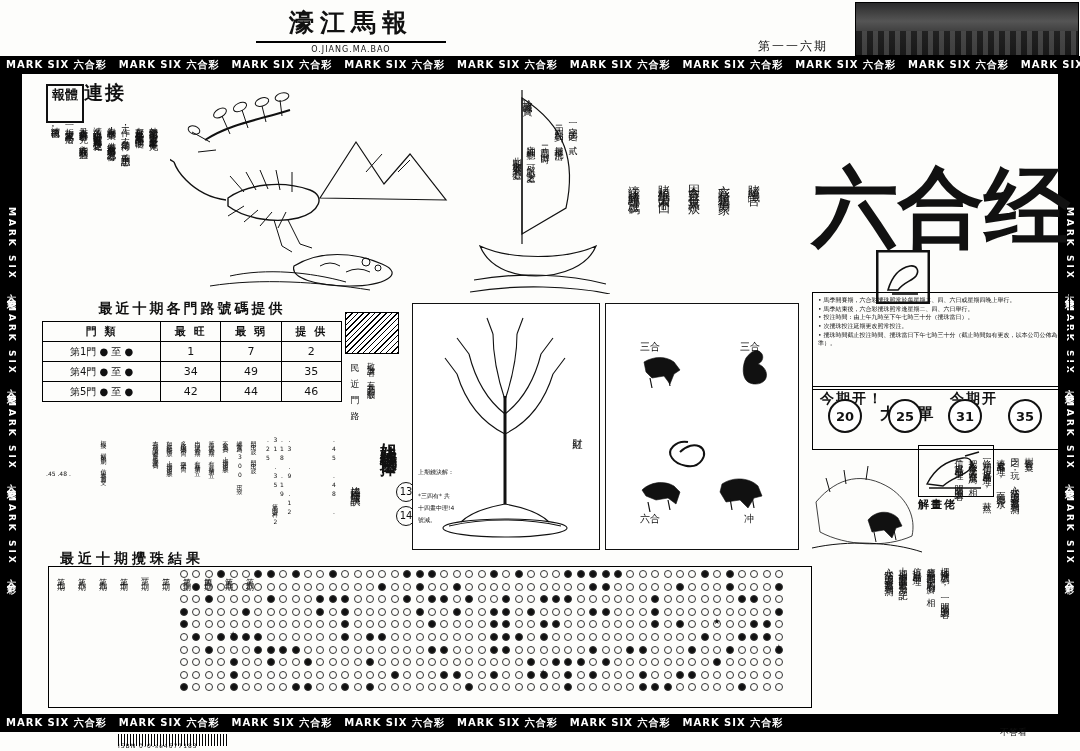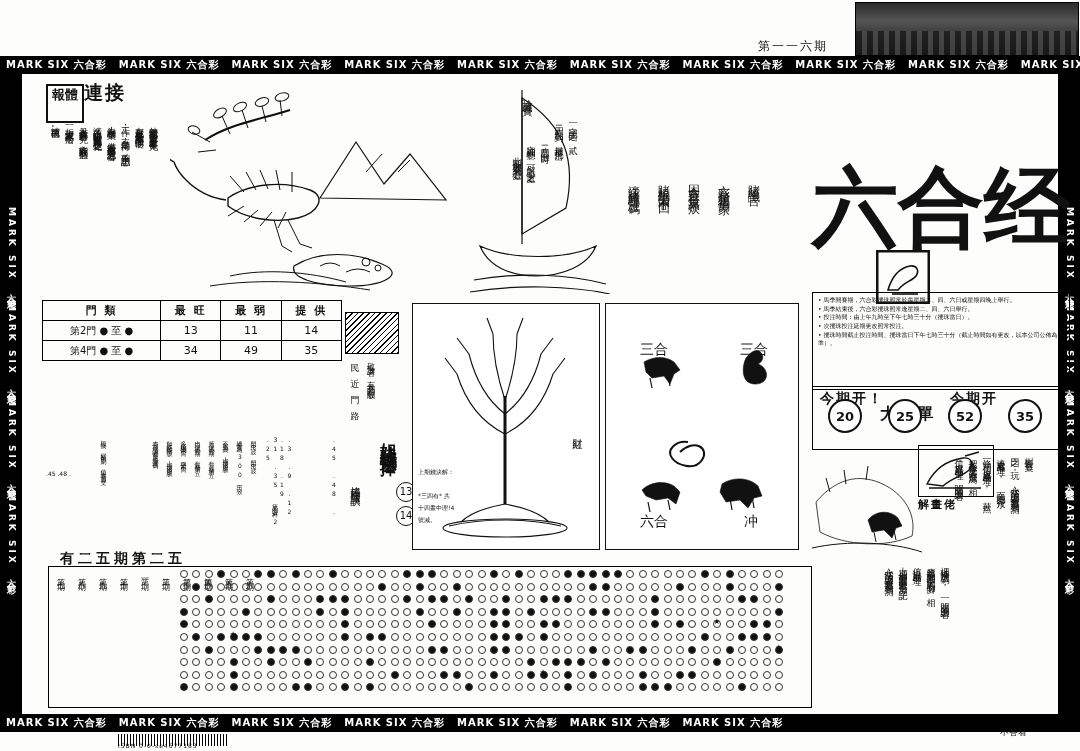--- a/index.html
+++ b/index.html
@@ -4,21 +4,21 @@
 <style>
   html,body{margin:0;padding:0;background:#ffffff;}
   body{width:1080px;height:751px;overflow:hidden;font-family:"DejaVu Sans","Liberation Sans",sans-serif;color:#111;}
   .page{position:relative;width:1080px;height:751px;background:#fdfdfb;}
 
   
   .abs{position:absolute;}
   .vert{writing-mode:vertical-rl;text-orientation:upright;letter-spacing:2px;}
   .bord{border:1px solid #000;}
   .tiny{font-size:6px;line-height:1.25;}
-  .sm{font-size:14px;line-height:1.35;}
+  .sm{font-size:10px;line-height:1.35;}
 
   
   .masthead{position:absolute;left:0;top:0;width:1080px;height:56px;}
   .logo-left{position:absolute;left:236px;top:6px;width:230px;height:46px;text-align:center;}
   .logo-left .cn{font-size:25px;font-weight:bold;letter-spacing:6px;font-family:"DejaVu Serif","Liberation Serif",serif;}
   .logo-left .en{font-size:8px;letter-spacing:1px;margin-top:2px;}
   .logo-left .rule{border-top:2px solid #000;width:190px;margin:2px auto 0;}
   .title-main{position:absolute;left:476px;top:8px;font-size:34px;font-weight:bold;letter-spacing:4px;
               font-family:"DejaVu Serif","Liberation Serif",serif;}
   .title-main .u{border-bottom:3px solid #000;padding-bottom:2px;}
@@ -97,20 +97,25 @@
   .barcode{position:absolute;left:118px;top:734px;width:110px;height:12px;
            background:repeating-linear-gradient(90deg,#000 0 1px,#fff 1px 3px);}
   .barcode-t{position:absolute;left:118px;top:742px;font-size:6px;letter-spacing:1px;}
 </style>
 </head>
 <body>
 
 <div class="page">
 
   <div class="masthead">
+    <div class="logo-left">
+      <div class="cn">濠江馬報</div>
+      <div class="rule"></div>
+      <div class="en">O.JIANG.MA.BAO</div>
+    </div>
     <div class="issue">第一一六期</div>
     <div class="photo-strip"></div>
   </div>
 
   <div class="ribbon ribbon-top">
     <span>MARK SIX 六合彩</span>
       <span>MARK SIX 六合彩</span>
       <span>MARK SIX 六合彩</span>
     <span>MARK SIX 六合彩</span>
       <span>MARK SIX 六合彩</span>
@@ -197,41 +202,48 @@
 
   <div class="vcols">
     <div>濠江賭經尋靈碼</div>
     <div>賭根削去頭不回</div>
     <div>困貪至貧無米炊</div>
     <div>六彩賭患禍萬家</div>
     <div>賭經讖言</div>
   </div>
 
   <div class="tbl-wrap">
+    <div class="tbl-title">最近十期各門路號碼提供</div>
     <table class="grid">
       <thead>
         <tr>
           <th>門  類</th>
           <th>最  旺</th>
           <th>最  弱</th>
           <th>提  供</th>
         </tr>
       </thead>
       <tbody>
         <tr>
-            <td class="mencell">第2門 ●  至 ●</td>
-            <td>13</td>
-            <td>11</td>
-            <td>14</td>
+            <td class="mencell">第1門 ●  至 ●</td>
+            <td>1</td>
+            <td>7</td>
+            <td>2</td>
           </tr>
         <tr>
             <td class="mencell">第4門 ●  至 ●</td>
             <td>34</td>
             <td>49</td>
             <td>35</td>
+          </tr>
+        <tr>
+            <td class="mencell">第5門 ●  至 ●</td>
+            <td>42</td>
+            <td>44</td>
+            <td>46</td>
           </tr>
       </tbody>
     </table>
   </div>
 
   <div class="sis-box"></div>
   <div class="vert abs" style="left:348px;top:356px;font-size:9px;letter-spacing:3px;">民  近  門  路</div>
   <div class="vert abs" style="left:364px;top:356px;font-size:8px;">敬告讀者 有本刊的翻版</div>
   <div class="vert abs" style="left:378px;top:430px;font-size:17px;font-weight:bold;letter-spacing:3px;">姐妹號碼當捧</div>
 
@@ -313,21 +325,21 @@
   <div class="abs" style="left:880px;top:404px;font-size:16px;font-weight:bold;letter-spacing:8px;">大    單</div>
 
   <div class="abs" style="left:812px;top:396px;width:246px;display:flex;justify-content:space-around;top:398px;">
   </div>
   <div class="abs" style="left:814px;top:398px;width:242px;display:flex;justify-content:space-around;top:399px;"></div>
   <div class="abs" style="left:815px;top:399px;width:240px;display:flex;justify-content:space-around;"></div>
 
   <div class="abs" style="left:815px;top:398px;width:240px;display:flex;justify-content:space-around;">
     <div class="ball" style="margin-top:1px;">20</div>
     <div class="ball" style="margin-top:1px;">25</div>
-    <div class="ball" style="margin-top:1px;">52</div>
+    <div class="ball" style="margin-top:1px;">31</div>
     <div class="ball" style="margin-top:1px;">35</div>
   </div>
 
   <svg class="abs" style="left:812px;top:432px;" width="110" height="130">
     <g fill="none" stroke="#111" stroke-width="1">
       <path d="M4 70 C26 44 52 40 78 56 C96 68 104 86 100 104 C74 116 34 114 8 100 Z" stroke-width="0.8"></path>
       <path d="M18 60 L14 46 M34 52 L32 38 M54 48 L56 34"></path>
       <path d="M56 88 c8 -10 22 -10 30 -2 l4 8 -6 2 -4 10 -8 -8 -12 2 Z" fill="#111" stroke-width="0.6"></path>
       <path d="M62 100 l2 10 M82 98 l2 10"></path>
       <path d="M0 116 C36 108 80 110 110 120"></path>
@@ -348,21 +360,21 @@
   <div class="vert abs" style="left:994px;top:452px;font-size:9px;">連念可中埋6，而地面行水</div>
   <div class="vert abs" style="left:980px;top:452px;font-size:9px;">條一相信一也好易中埋4，苦然</div>
   <div class="vert abs" style="left:966px;top:452px;font-size:9px;">把木條連念天空飛鳥，相</div>
   <div class="vert abs" style="left:952px;top:452px;font-size:9px;">信二也好易中埋，明眼的讀者</div>
   <div class="vert abs" style="left:938px;top:560px;font-size:9px;">埋特別號碼4，一明眼的讀者</div>
   <div class="vert abs" style="left:924px;top:560px;font-size:9px;">應留意到圖中的馬有腳，相</div>
   <div class="vert abs" style="left:910px;top:560px;font-size:9px;">信也好易中埋。</div>
   <div class="vert abs" style="left:896px;top:560px;font-size:9px;">上期偏旁聲圍中藏有加一字記</div>
   <div class="vert abs" style="left:882px;top:560px;font-size:9px;">心水清的讀者應留意到測</div>
 
-  <div class="res-title">有二五期第二五</div>
+  <div class="res-title">最近十期攪珠結果</div>
   <div class="resbox"></div>
 
   <div class="abs" style="left:54px;top:572px;display:flex;gap:10px;">
     <div class="vert" style="font-size:8px;">第七期</div>
     <div class="vert" style="font-size:8px;">第八期</div>
     <div class="vert" style="font-size:8px;">第九期</div>
     <div class="vert" style="font-size:8px;">第十期</div>
     <div class="vert" style="font-size:8px;">第一期</div>
     <div class="vert" style="font-size:8px;">第二期</div>
     <div class="vert" style="font-size:8px;">第三期</div>

